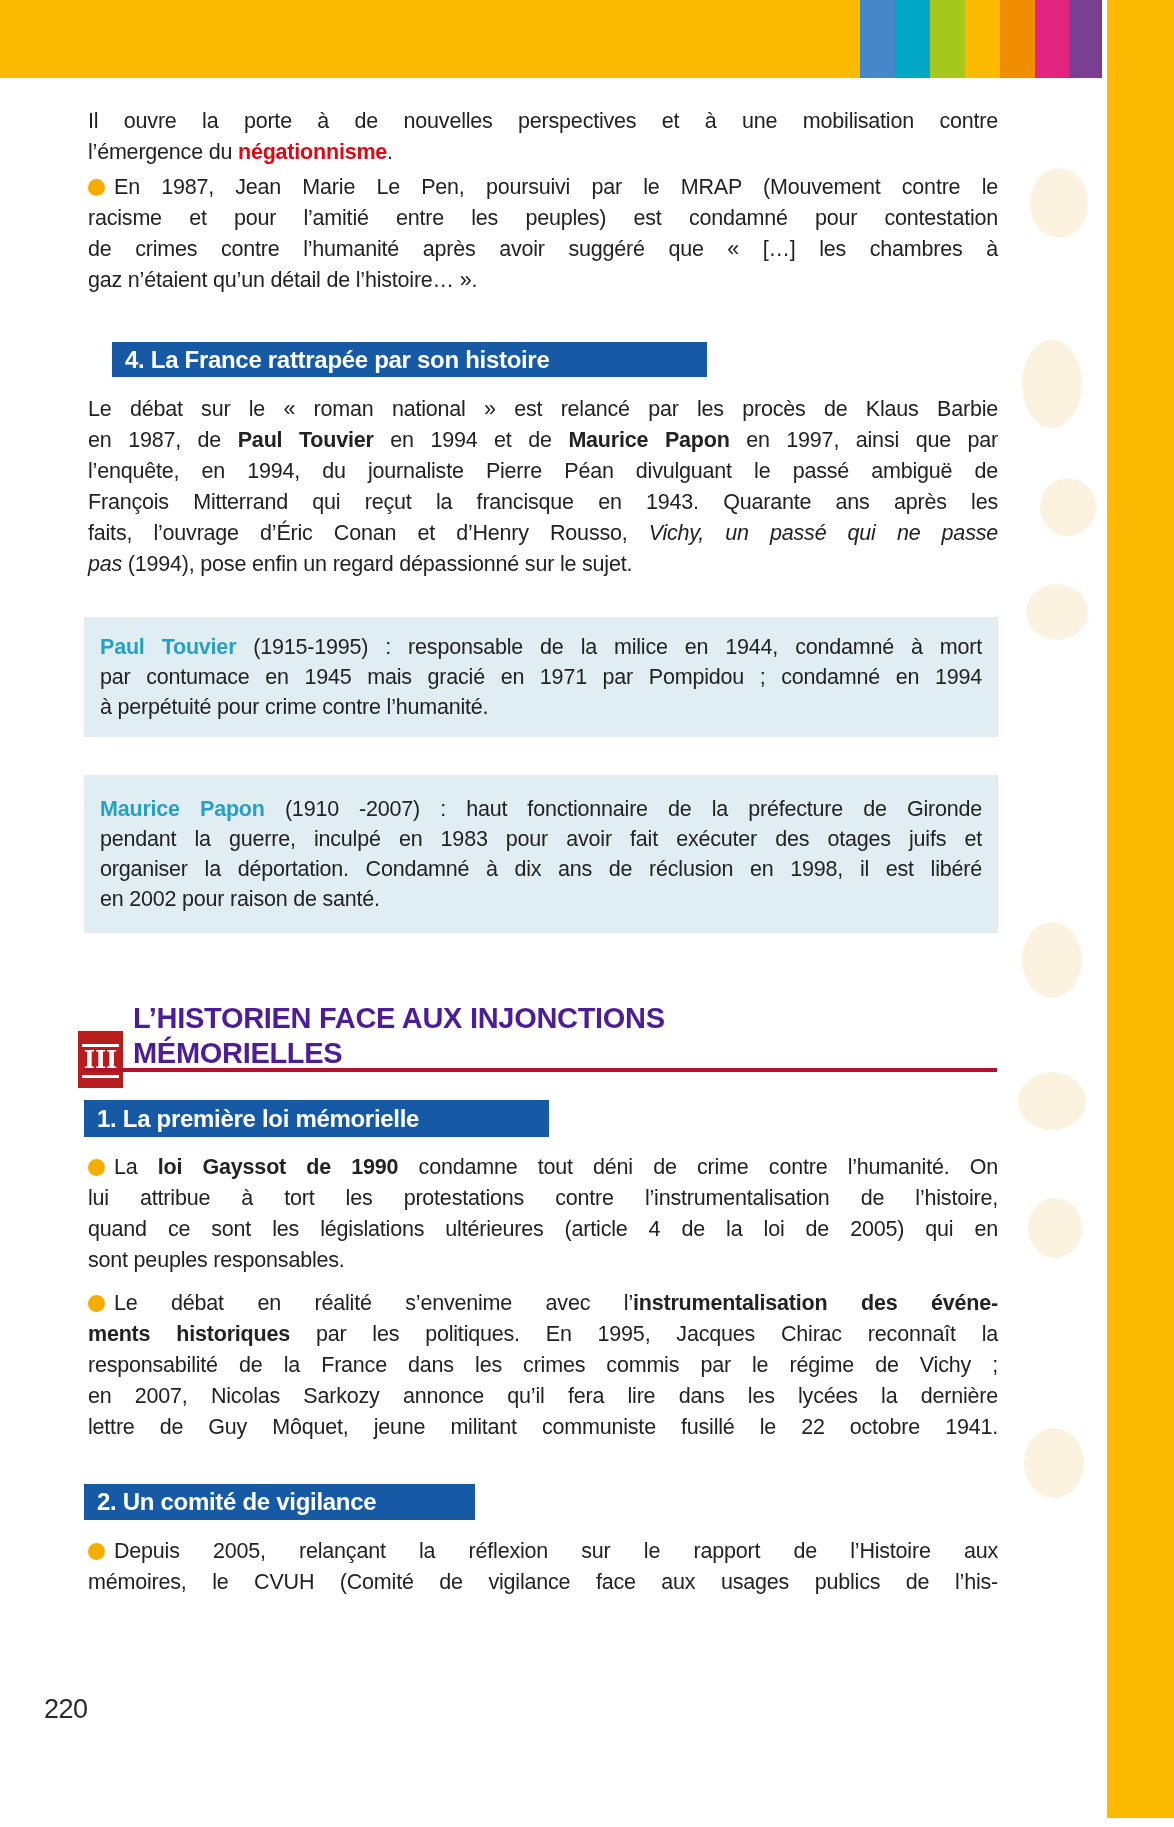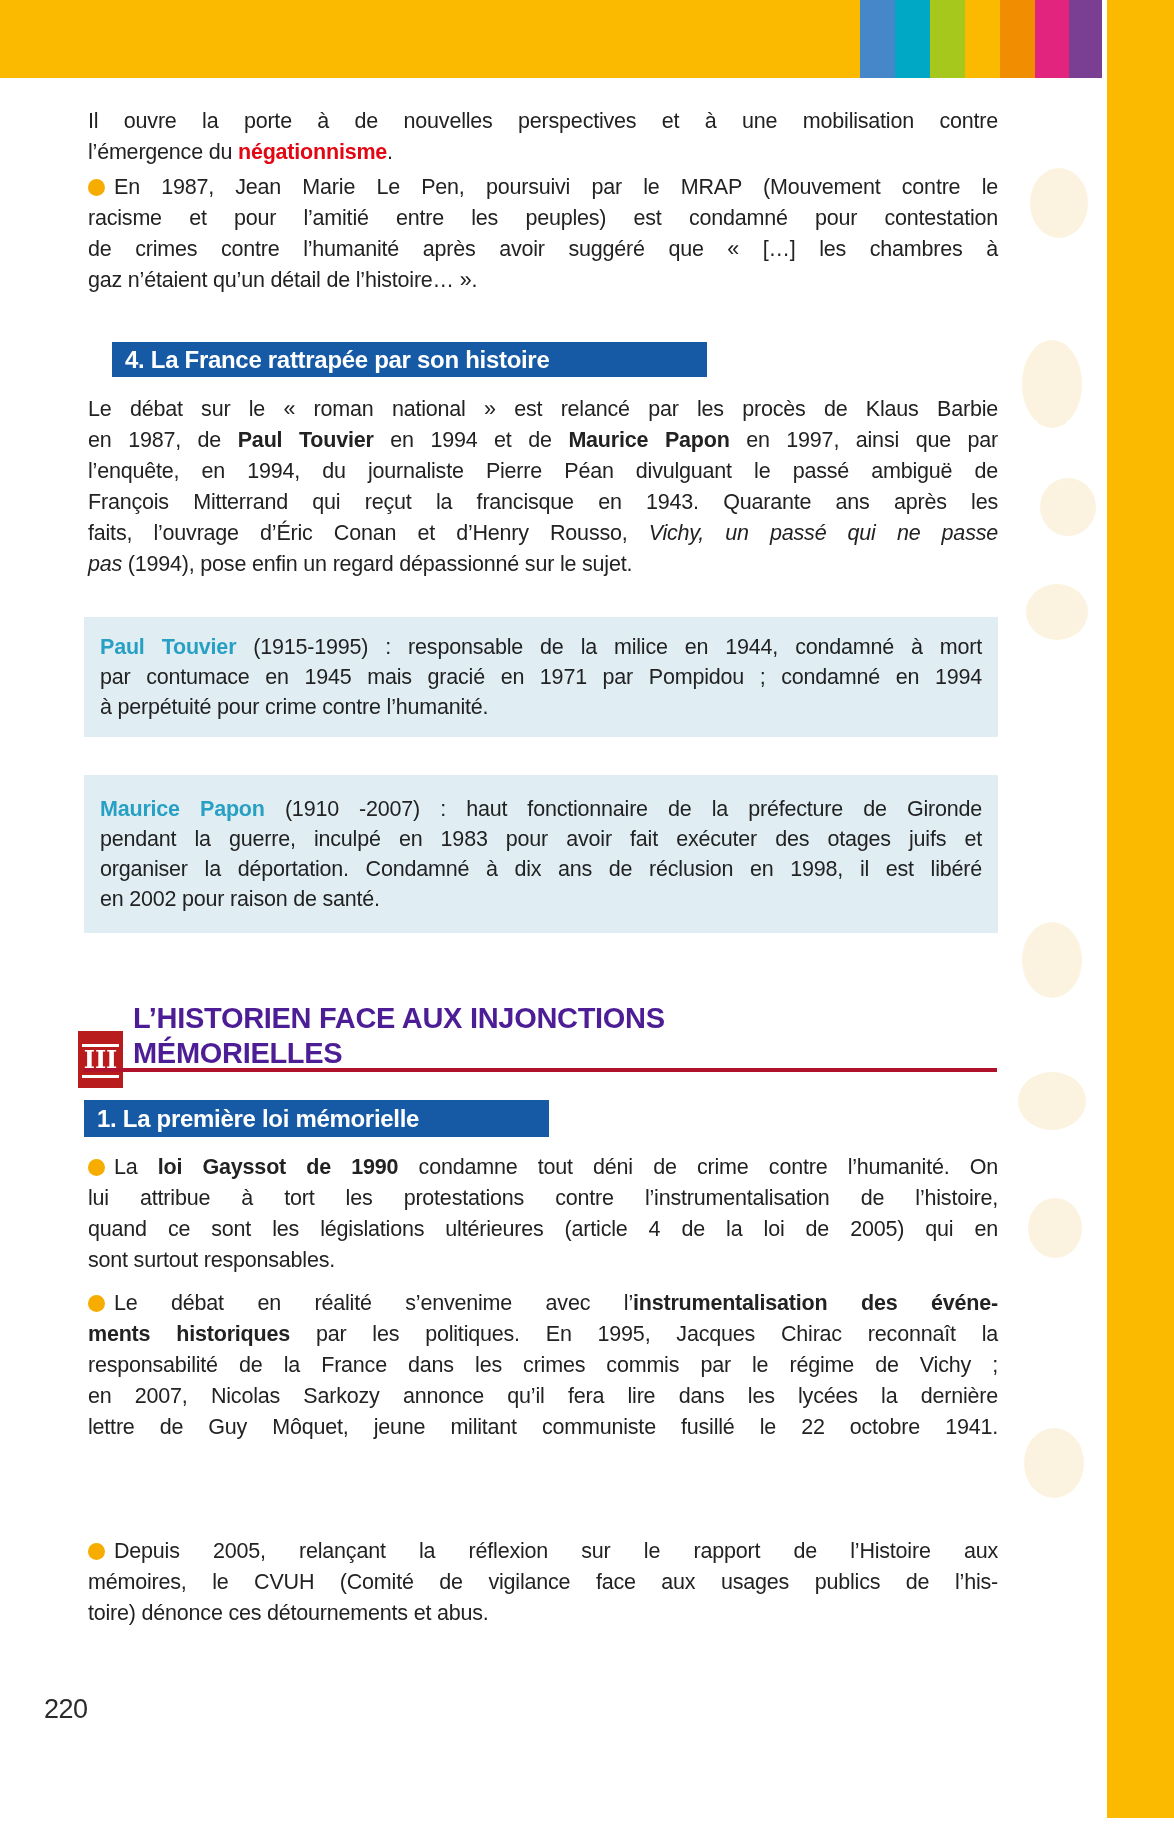--- a/index.html
+++ b/index.html
@@ -121,31 +121,31 @@
     <div>L’HISTORIEN FACE AUX INJONCTIONS</div>
     <div>MÉMORIELLES</div>
   </div>
   <div class="rule"></div>
 
   <div class="bluehead" style="top:1100px;width:465px;height:37px;line-height:37px;">1. La première loi mémorielle</div>
   <div class="col" style="top:1152px;">
       <div class="tline just"><span class="bullet"></span><span>La </span><span class="s-b">loi Gayssot de 1990</span><span> condamne tout déni de crime contre l’humanité. On</span></div>
       <div class="tline just"><span>lui attribue à tort les protestations contre l’instrumentalisation de l’histoire,</span></div>
       <div class="tline just"><span>quand ce sont les législations ultérieures (article 4 de la loi de 2005) qui en</span></div>
-      <div class="tline"><span>sont surtout responsables.</span></div>
+      <div class="tline"><span>sont peuples responsables.</span></div>
     </div>
   <div class="col" style="top:1288px;">
       <div class="tline just"><span class="bullet"></span><span>Le débat en réalité s’envenime avec l’</span><span class="s-b">instrumentalisation des événe-</span></div>
       <div class="tline just"><span class="s-b">ments historiques</span><span> par les politiques. En 1995, Jacques Chirac reconnaît la</span></div>
       <div class="tline just"><span>responsabilité de la France dans les crimes commis par le régime de Vichy ;</span></div>
       <div class="tline just"><span>en 2007, Nicolas Sarkozy annonce qu’il fera lire dans les lycées la dernière</span></div>
       <div class="tline just"><span>lettre de Guy Môquet, jeune militant communiste fusillé le 22 octobre 1941.</span></div>
     </div>
 
+  <div class="bluehead" style="top:1484px;width:391px;height:36px;line-height:36px;">2. Un comité de vigilance</div>
   <div class="col" style="top:1536px;">
       <div class="tline just"><span class="bullet"></span><span>Depuis 2005, relançant la réflexion sur le rapport de l’Histoire aux</span></div>
       <div class="tline just"><span>mémoires, le CVUH (Comité de vigilance face aux usages publics de l’his-</span></div>
-      <div class="tline"><span>toire) dénonce ces détournements et abus.</span></div>
     </div>
 
   <div class="page-num">220</div>
 
 </div>
 
 </body></html>

